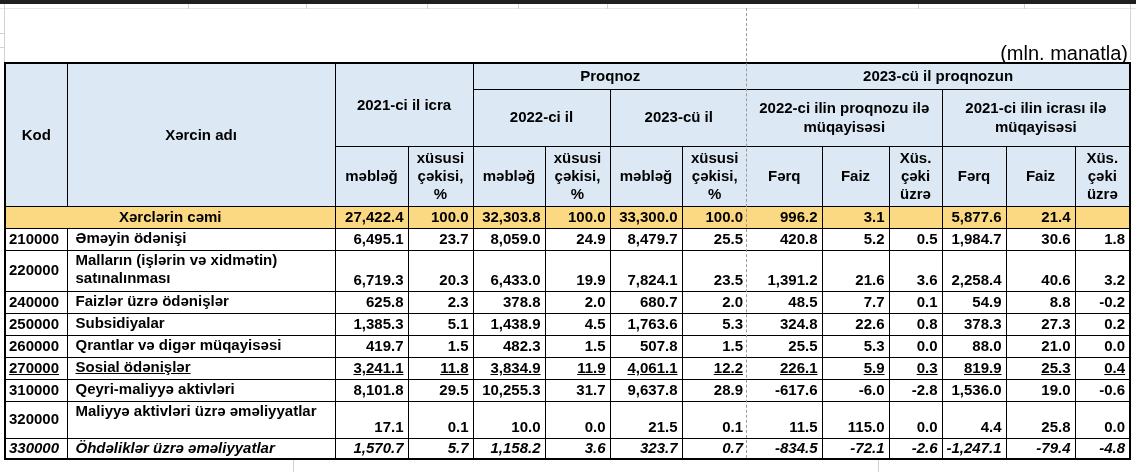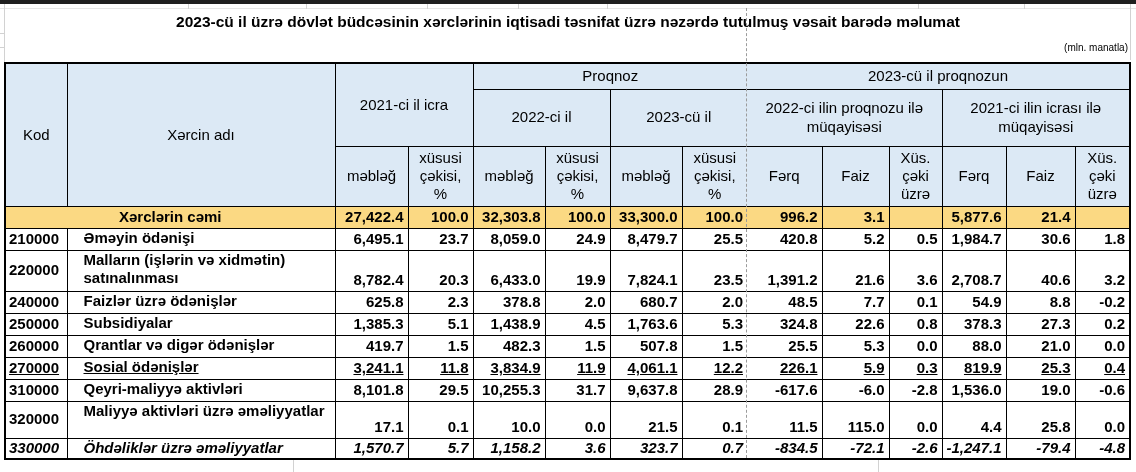--- a/index.html
+++ b/index.html
@@ -7,37 +7,37 @@
     position:relative;width:1136px;height:472px;background:#ffffff;
     overflow:hidden;font-family:"Liberation Sans",sans-serif;color:#000;
   }
   .topbar{position:absolute;left:0;top:0;width:1136px;height:4px;background:#1f1f1f;}
   .gl{position:absolute;background:#d2d2d2;}
   .title{
     position:absolute;left:0;top:13px;width:1136px;text-align:center;
     font-size:15.5px;font-weight:700;
   }
   .unit-note{
-    position:absolute;top:42px;right:8px;font-size:10px;font-weight:400;text-align:right;
+    position:absolute;top:42px;right:8px;font-size:20px;font-weight:400;text-align:right;
   }
   table.budget{
     position:absolute;left:4px;top:62px;width:1125px;
     border-collapse:collapse;table-layout:fixed;
     font-family:"Liberation Sans",sans-serif;font-size:15px;font-weight:700;color:#000;
     border:2px solid #000;
   }
   .budget th,.budget td{
     border:1px solid #000;padding:0 3px;overflow:hidden;line-height:1.22;
   }
   .budget thead th{
-    background:#dce9f5;text-align:center;vertical-align:middle;font-weight:400;
+    background:#dce9f5;text-align:center;vertical-align:middle;font-weight:700;
   }
   .budget td.num{text-align:right;vertical-align:bottom;padding-right:4px;padding-bottom:1px;white-space:nowrap;}
   .budget td.code{text-align:left;vertical-align:middle;white-space:nowrap;}
-  .budget td.name{text-align:left;vertical-align:top;padding-left:16px;}
+  .budget td.name{text-align:left;vertical-align:top;padding-left:8px;}
   .budget tr.total td{background:#fbd983;}
   .budget tr.total td.label{text-align:center;vertical-align:middle;}
   .no-r{border-right:none !important;}
   .no-l{border-left:none !important;}
   .pagebreak{
     position:absolute;left:746px;top:8px;height:450px;width:0;
     border-left:1px dashed #9b9b9b;z-index:6;
   }
 </style>
 </head>
@@ -55,21 +55,20 @@
   <div class="gl" style="left:607px;top:4px;width:1px;height:5px;"></div>
   <div class="gl" style="left:918px;top:4px;width:1px;height:5px;"></div>
   <div class="gl" style="left:1024px;top:4px;width:1px;height:5px;"></div>
   <div class="gl" style="left:1130px;top:4px;width:1px;height:56px;"></div>
   <div class="gl" style="left:4px;top:4px;width:1px;height:58px;"></div>
   <div class="gl" style="left:0;top:33px;width:5px;height:1px;"></div>
   <div class="gl" style="left:0;top:47px;width:5px;height:1px;"></div>
   <div class="gl" style="left:293px;top:458px;width:1px;height:14px;"></div>
   <div class="gl" style="left:878px;top:458px;width:1px;height:14px;"></div>
 
-  <div class="title">2023-cü il üzrə dövlət büdcəsinin xərclərinin iqtisadi təsnifat üzrə nəzərdə tutulmuş vəsait barədə məlumat</div>
   <div class="unit-note">(mln. manatla)</div>
 
   <table class="budget">
     <colgroup>
       <col style="width:62px">
         <col style="width:268px">
       <col style="width:73px">
         <col style="width:65px">
       <col style="width:72px">
         <col style="width:65px">
@@ -139,30 +138,30 @@
           <td class="num no-l">420.8</td>
           <td class="num">5.2</td>
           <td class="num">0.5</td>
           <td class="num">1,984.7</td>
           <td class="num">30.6</td>
           <td class="num">1.8</td>
         </tr>
         <tr style="height: 41px;">
           <td class="code">220000</td>
           <td class="name">Malların (işlərin və xidmətin) satınalınması</td>
-          <td class="num">8,782.4</td>
+          <td class="num">6,719.3</td>
           <td class="num">20.3</td>
           <td class="num">6,433.0</td>
           <td class="num">19.9</td>
           <td class="num">7,824.1</td>
           <td class="num no-r">23.5</td>
           <td class="num no-l">1,391.2</td>
           <td class="num">21.6</td>
           <td class="num">3.6</td>
-          <td class="num">2,708.7</td>
+          <td class="num">2,258.4</td>
           <td class="num">40.6</td>
           <td class="num">3.2</td>
         </tr>
         <tr style="height: 22px;">
           <td class="code">240000</td>
           <td class="name">Faizlər üzrə ödənişlər</td>
           <td class="num">625.8</td>
           <td class="num">2.3</td>
           <td class="num">378.8</td>
           <td class="num">2.0</td>
@@ -186,21 +185,21 @@
           <td class="num no-r">5.3</td>
           <td class="num no-l">324.8</td>
           <td class="num">22.6</td>
           <td class="num">0.8</td>
           <td class="num">378.3</td>
           <td class="num">27.3</td>
           <td class="num">0.2</td>
         </tr>
         <tr style="height: 22px;">
           <td class="code">260000</td>
-          <td class="name">Qrantlar və digər ödənişlər</td>
+          <td class="name">Qrantlar və digər müqayisəsi</td>
           <td class="num">419.7</td>
           <td class="num">1.5</td>
           <td class="num">482.3</td>
           <td class="num">1.5</td>
           <td class="num">507.8</td>
           <td class="num no-r">1.5</td>
           <td class="num no-l">25.5</td>
           <td class="num">5.3</td>
           <td class="num">0.0</td>
           <td class="num">88.0</td>

